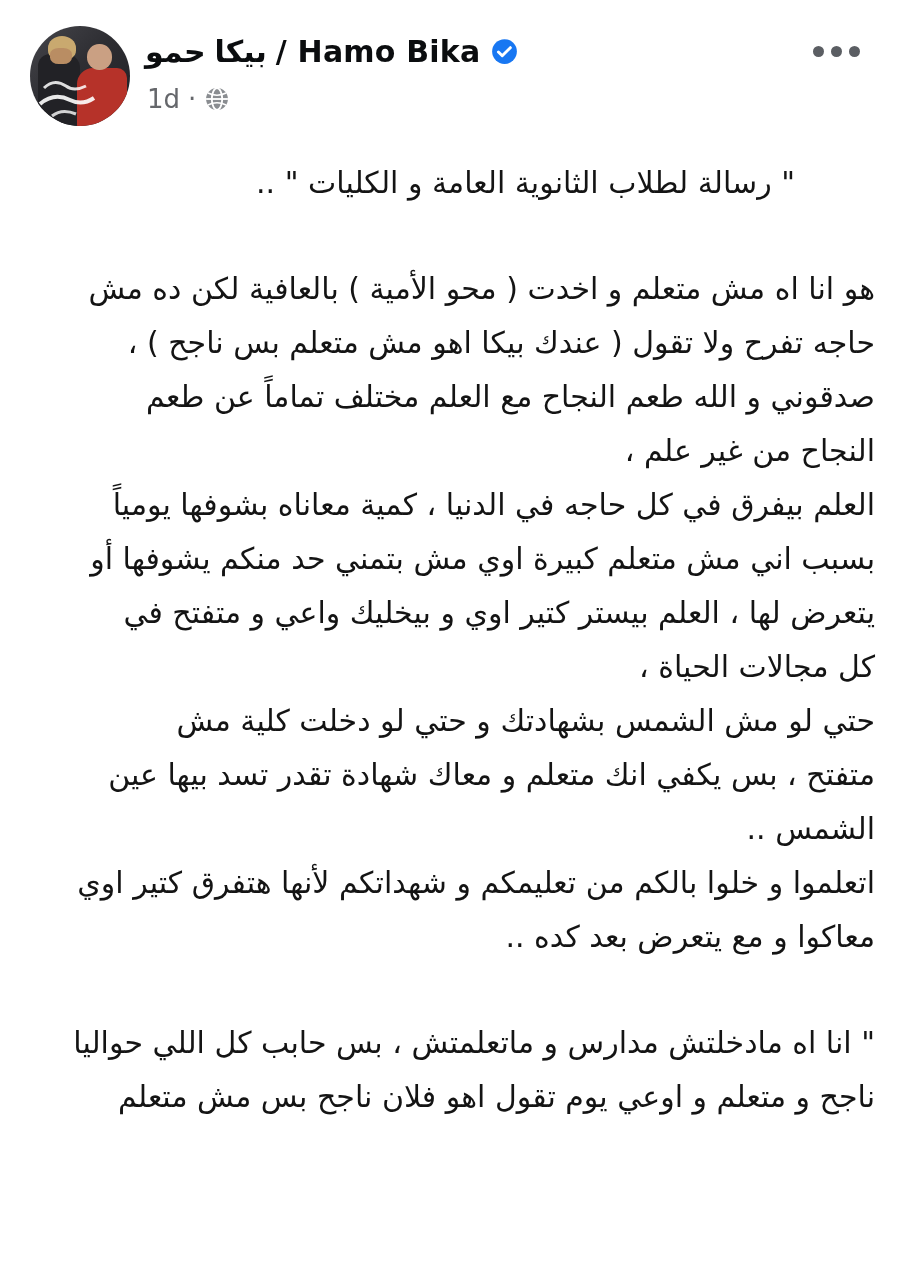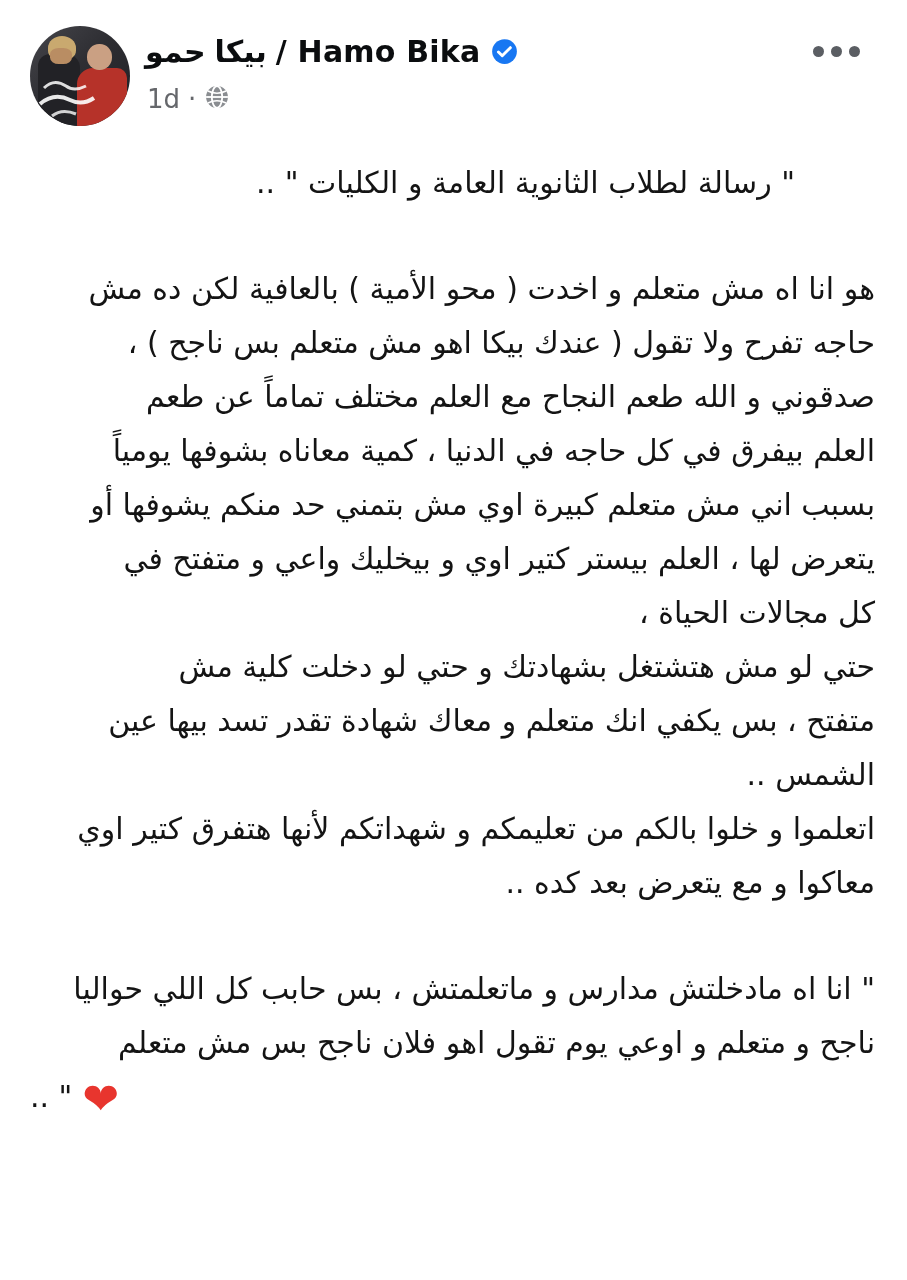--- a/index.html
+++ b/index.html
@@ -24,21 +24,21 @@
   .avatar .shirt{position:absolute;left:47px;top:42px;width:50px;height:58px;background:#b63229;border-radius:16px 10px 0 0;}
   .avatar .face2{position:absolute;left:57px;top:18px;width:25px;height:26px;background:#caa083;border-radius:48%;}
   .avatar svg{position:absolute;left:0;top:0;}
 
   .name-row{
     position:absolute;left:115px;top:10px;display:flex;align-items:center;gap:9px;
     font-weight:bold;font-size:30px;color:#0b0d0f;letter-spacing:.2px;white-space:nowrap;cursor:pointer;
   }
   .badge{width:27px;height:27px;flex:0 0 auto;margin-left:2px;}
   .meta-row{
-    position:absolute;left:117px;top:60px;display:flex;gap:8px;
+    position:absolute;left:117px;top:60px;display:flex;align-items:center;gap:8px;
     font-size:26px;color:#65676B;
   }
   .menu-dots{position:absolute;right:8px;top:12px;width:56px;height:30px;display:flex;align-items:center;gap:7px;cursor:pointer;background:none;border:none;padding:0;}
   .menu-dots i{display:block;width:11px;height:11px;border-radius:50%;background:#5b5e63;}
 
   
   .post-body{
     position:absolute;top:156px;left:30px;right:32px;
     direction:rtl;text-align:right;
     font-size:30px;color:#141414;
@@ -103,25 +103,26 @@
       <i></i>
       <i></i>
     </button>
   </div>
 
   <div class="post-body">
     <div class="tline inset gap-after">" رسالة لطلاب الثانوية العامة و الكليات " ..</div>
     <div class="tline">هو انا اه مش متعلم و اخدت ( محو الأمية ) بالعافية لكن ده مش</div>
     <div class="tline">حاجه تفرح ولا تقول ( عندك بيكا اهو مش متعلم بس ناجح ) ،</div>
     <div class="tline">صدقوني و الله طعم النجاح مع العلم مختلف تماماً عن طعم</div>
+    <div class="tline">النجاح من غير علم ،</div>
     <div class="tline">العلم بيفرق في كل حاجه في الدنيا ، كمية معاناه بشوفها يومياً</div>
     <div class="tline">بسبب اني مش متعلم كبيرة اوي مش بتمني حد منكم يشوفها أو</div>
     <div class="tline">يتعرض لها ، العلم بيستر كتير اوي و بيخليك واعي و متفتح في</div>
     <div class="tline">كل مجالات الحياة ،</div>
-    <div class="tline">حتي لو مش هتشتغل بشهادتك و حتي لو دخلت كلية مش</div>
+    <div class="tline">حتي لو مش الشمس بشهادتك و حتي لو دخلت كلية مش</div>
     <div class="tline">متفتح ، بس يكفي انك متعلم و معاك شهادة تقدر تسد بيها عين</div>
     <div class="tline">الشمس ..</div>
     <div class="tline">اتعلموا و خلوا بالكم من تعليمكم و شهداتكم لأنها هتفرق كتير اوي</div>
     <div class="tline gap-after">معاكوا و مع يتعرض بعد كده ..</div>
     <div class="tline">" انا اه مادخلتش مدارس و ماتعلمتش ، بس حابب كل اللي حواليا</div>
     <div class="tline">ناجح و متعلم و اوعي يوم تقول اهو فلان ناجح بس مش متعلم</div>
 
     <div class="closing-line">
       <span class="qtxt">" ..</span>
       <span class="heart">❤</span>

